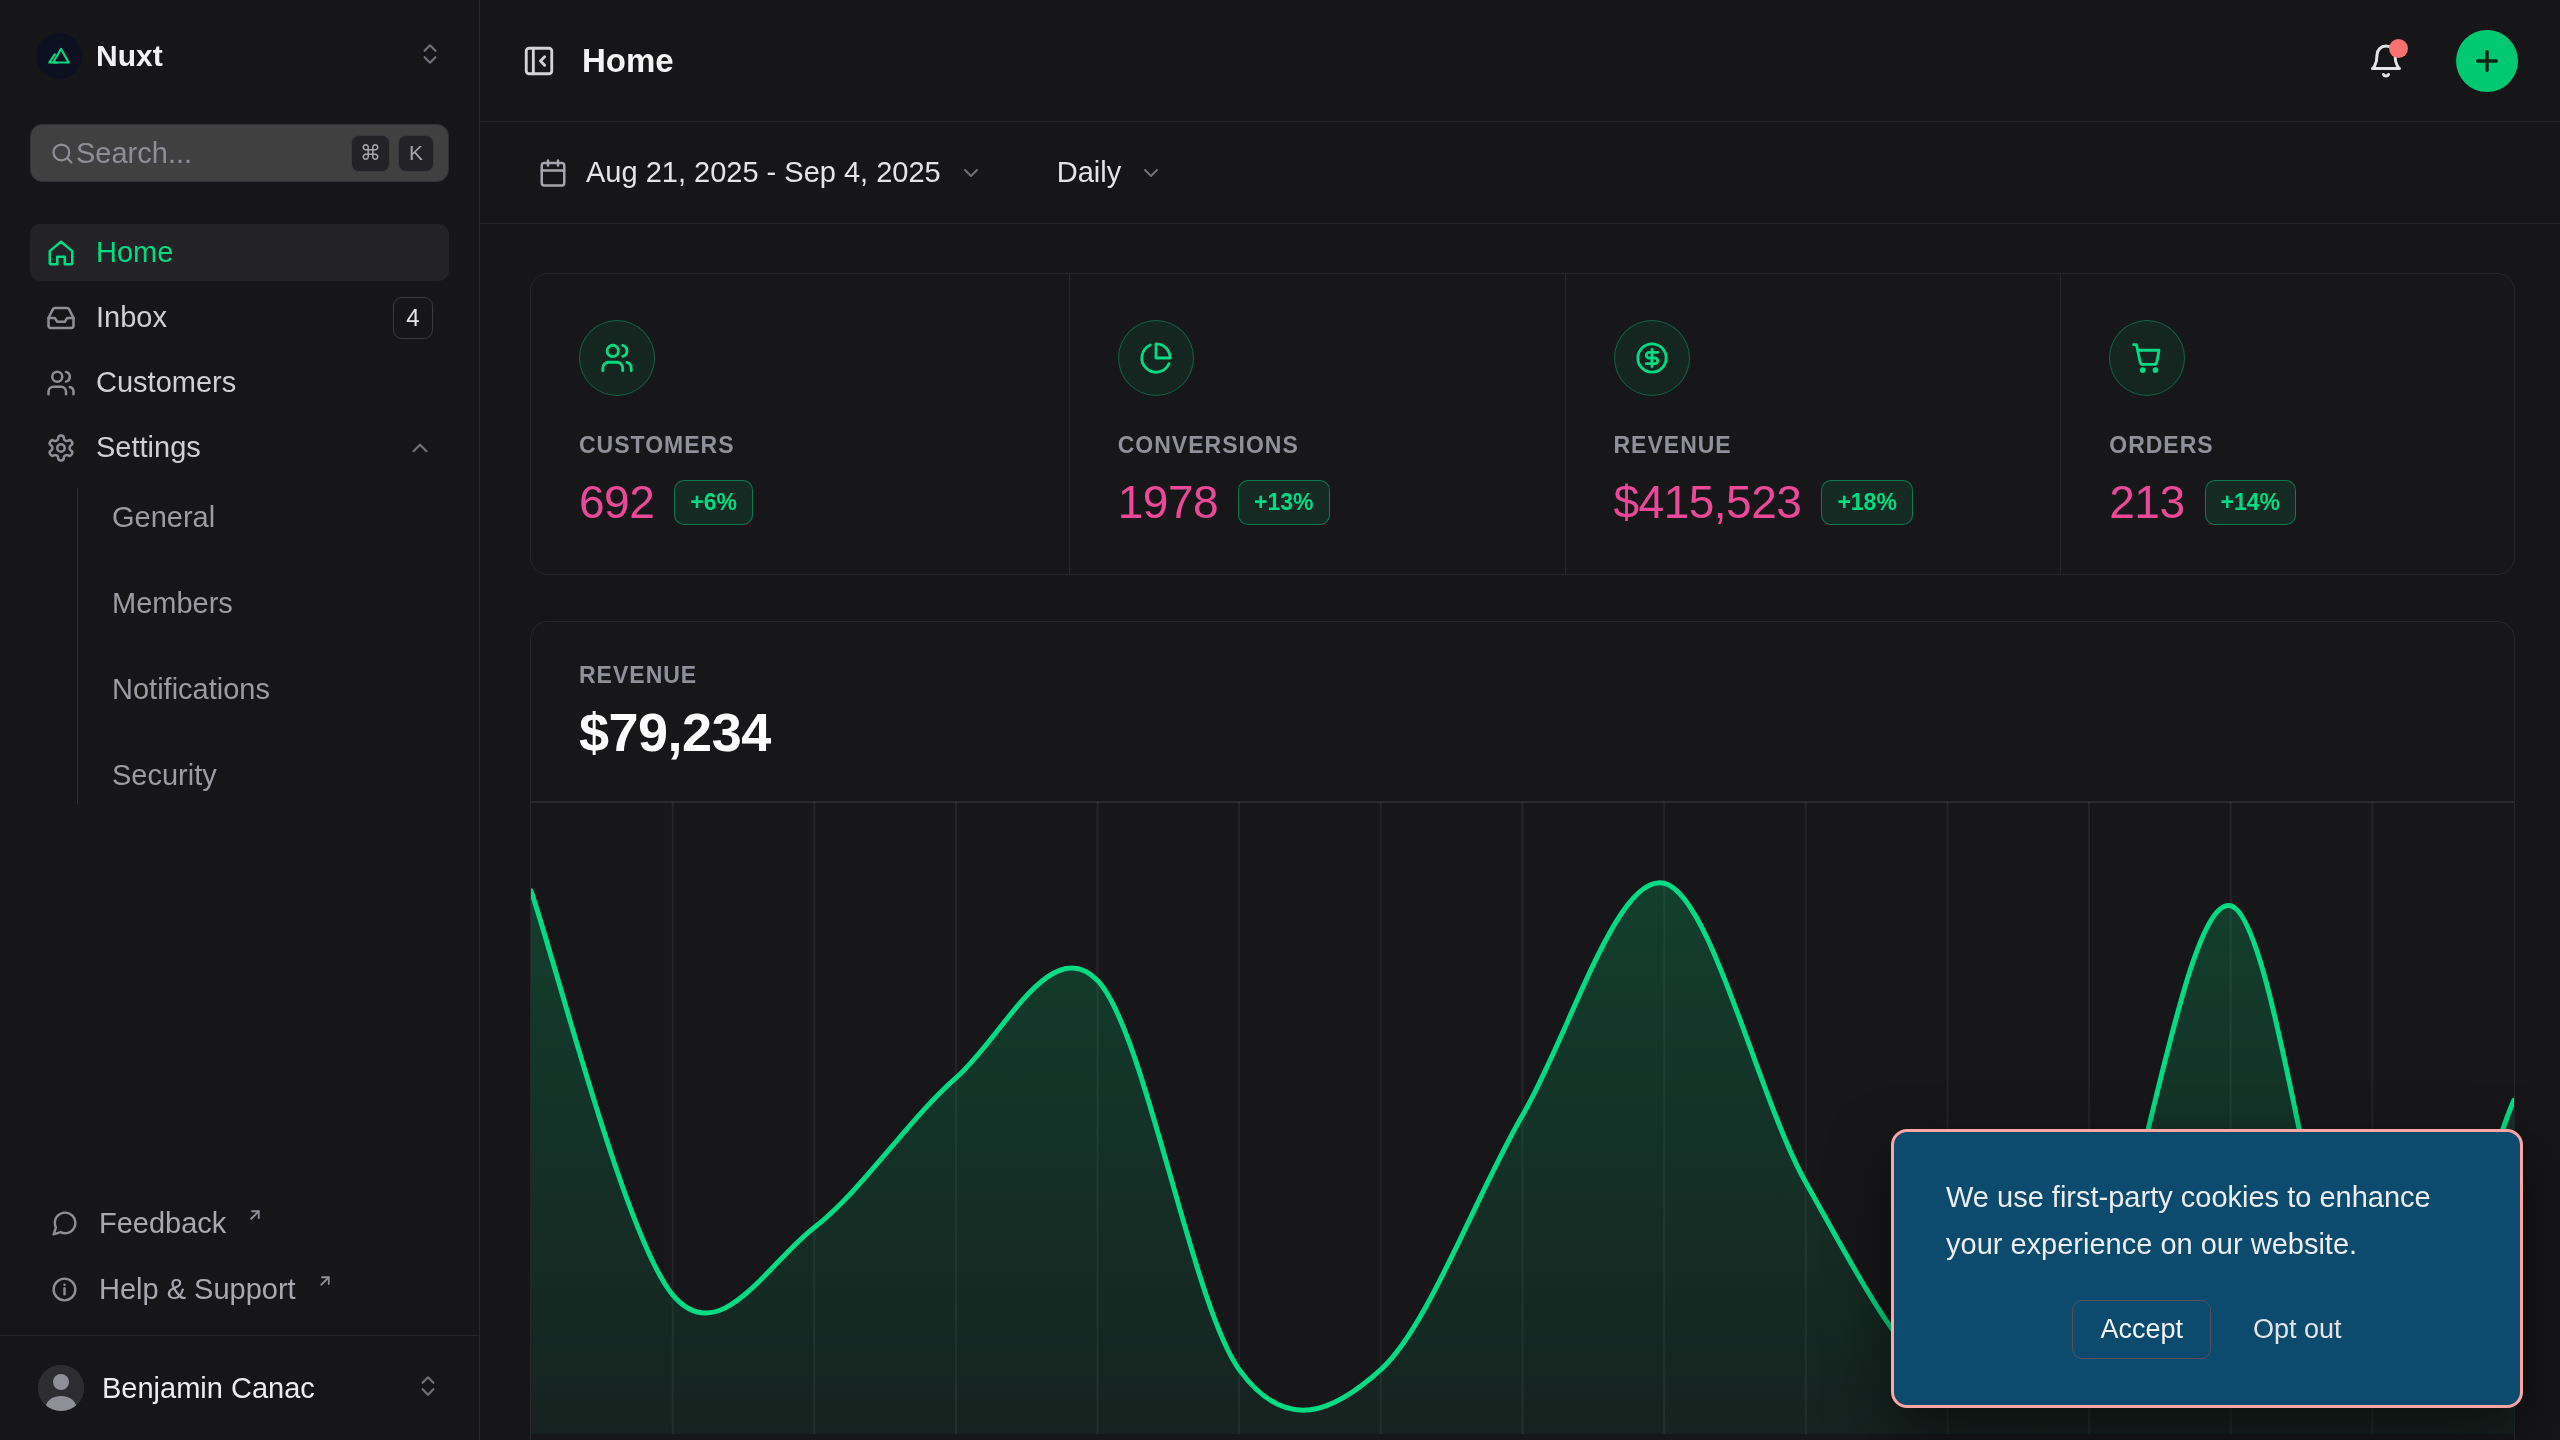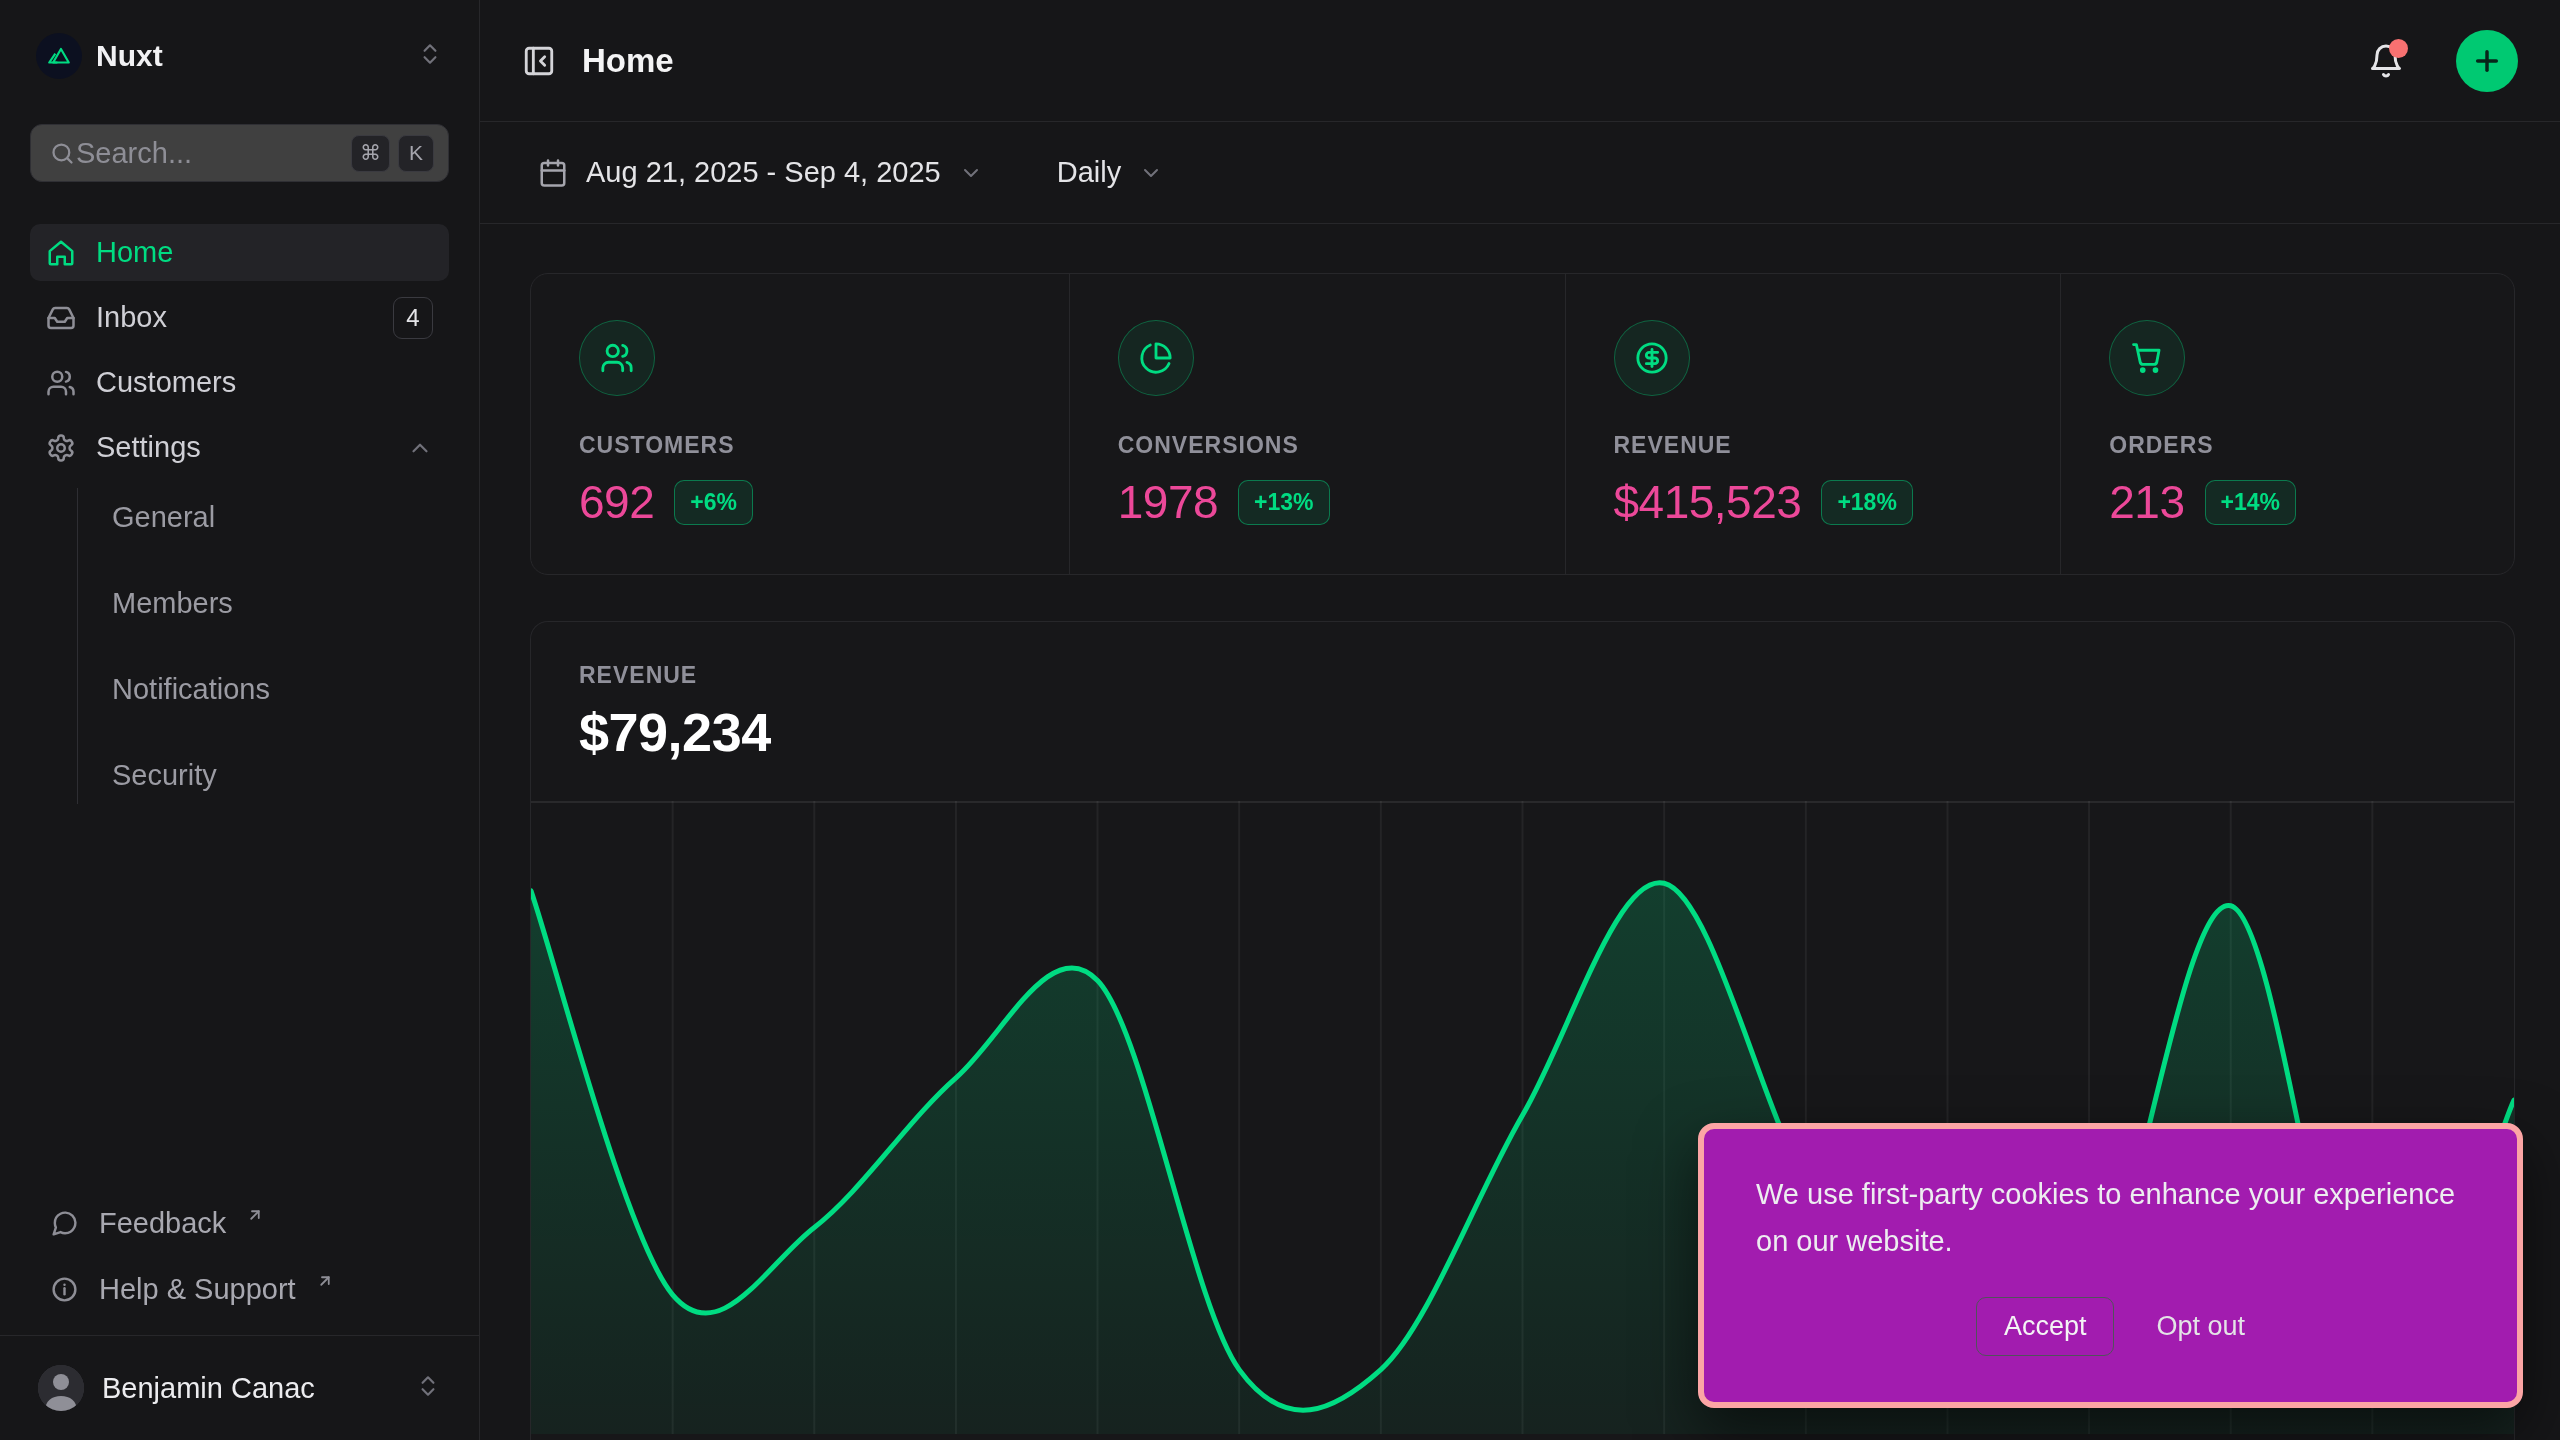--- a/index.html
+++ b/index.html
@@ -85,22 +85,22 @@
 
   .chart-card { margin-top:46px; border:1px solid #27272a; border-radius:18px 18px 0 0;
     border-bottom:none; height:1000px; background:#171719; overflow:hidden; }
   .chart-head { padding:40px 48px 0; }
   .chart-label { font-size:23px; font-weight:600; letter-spacing:1px; color:#90909a; }
   .chart-value { margin-top:12px; font-size:54px; font-weight:700; color:#ffffff; letter-spacing:-0.5px; }
   .chart-area { margin-top:38px; position:relative; }
   .chart-area svg { display:block; width:100%; height:633px; }
 
   
-  .toast { position:fixed; right:37px; bottom:32px; width:825px; background:#a21caf;
-    border:6px solid #fca5a5; border-radius:16px; padding:42px 52px 46px;
+  .toast { position:fixed; right:37px; bottom:32px; width:632px; background:#0c4a6e;
+    border:3px solid #fca5a5; border-radius:16px; padding:42px 52px 46px;
     box-shadow:0 24px 60px rgba(0,0,0,0.55); z-index:50; }
   .toast-msg { font-size:29px; line-height:1.62; color:#ededf0; }
   .toast-actions { margin-top:32px; display:flex; align-items:center; gap:42px;justify-content:center; }
   .accept-btn { background:transparent; border:1.5px solid #52525b; border-radius:10px;
     padding:13px 27px; font-size:27px; color:#f4f4f5; cursor:pointer; font-family:inherit; }
   .optout-btn { background:none; border:none; font-size:27px; color:#e4e4e7; cursor:pointer; font-family:inherit; }
 
   svg.ico { flex:none; }
 </style>
 </head>

